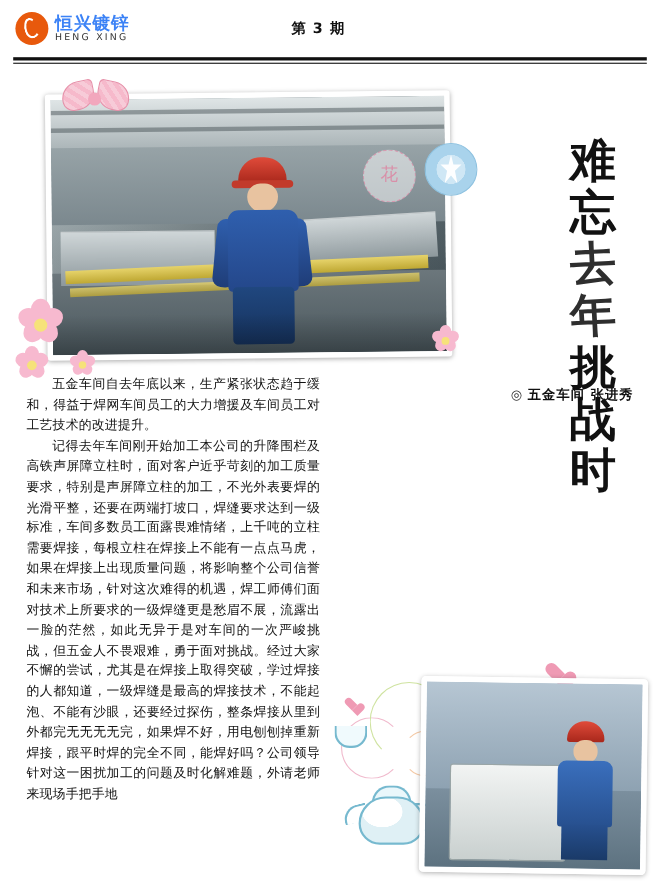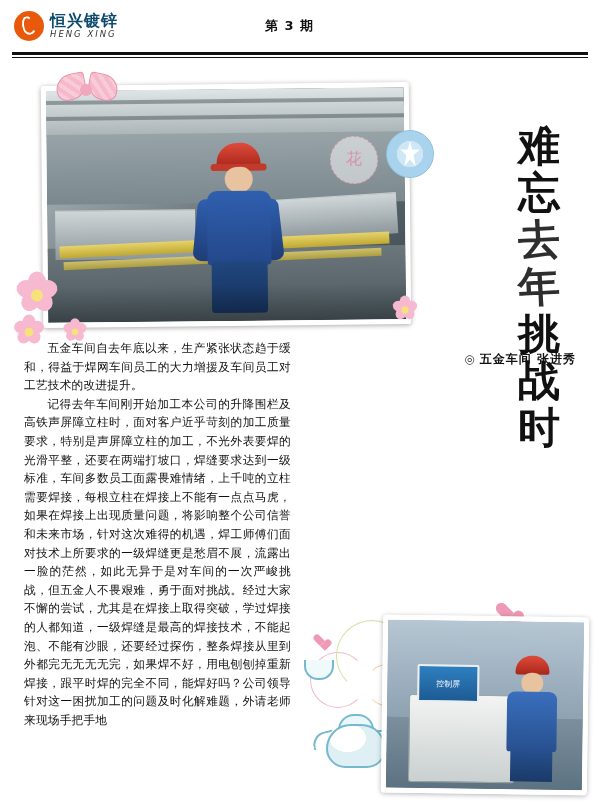--- a/index.html
+++ b/index.html
@@ -57,29 +57,28 @@
     border-right-color: transparent;
     transform: rotate(-18deg);
     box-sizing: border-box;
   }
   .logo-text {
     line-height: 1.05;
   }
   .logo-cn {
     font-size: 16px;
     font-weight: bold;
-    color: #0c4a6e;
+    color: #3b82f6;
     letter-spacing: 1px;
   }
   .logo-en {
     font-size: 8.5px;
     color: #333;
     letter-spacing: 2px;
     margin-top: 1px;
-    font-style: italic;
   }
   .masthead-title {
     flex: 1;
     text-align: center;
     font-family: "DejaVu Serif", "Liberation Serif", serif;
     font-size: 19px;
     font-weight: bold;
     letter-spacing: 6px;
     color: #111;
   }
@@ -295,21 +294,21 @@
   .col {
     width: 267px;
     font-family: "DejaVu Serif", "Liberation Serif", serif;
     font-size: 11.7px;
     line-height: 18.6px;
     color: #111;
     text-align: justify;
     text-justify: inter-character;
     letter-spacing: 0.2px;
   }
-  .col p { margin: 0; text-indent: 2em; font-family: Liberation Serif, serif; }
+  .col p { margin: 0; text-indent: 2em; }
   .byline {
     margin-top: 10px;
     font-size: 12px;
     font-weight: bold;
     text-align: right;
     letter-spacing: 1px;
   }
   .byline .dot {
     color: #333;
     margin-right: 4px;
@@ -580,21 +579,20 @@
       <div class="handle"></div>
       <div class="pot"></div>
     </div>
     <div class="cup"></div>
 
     <div class="photo2-frame">
       <div class="photo2">
         <div class="p2-panelwall"></div>
         <div class="p2-floor"></div>
         <div class="p2-machine"></div>
-        <div class="p2-screen">控制屏</div>
         <div class="p2-worker">
           <div class="p2-helmet"></div>
           <div class="p2-face"></div>
           <div class="p2-body"></div>
           <div class="p2-legs"></div>
         </div>
       </div>
     </div>
   </div>
 

